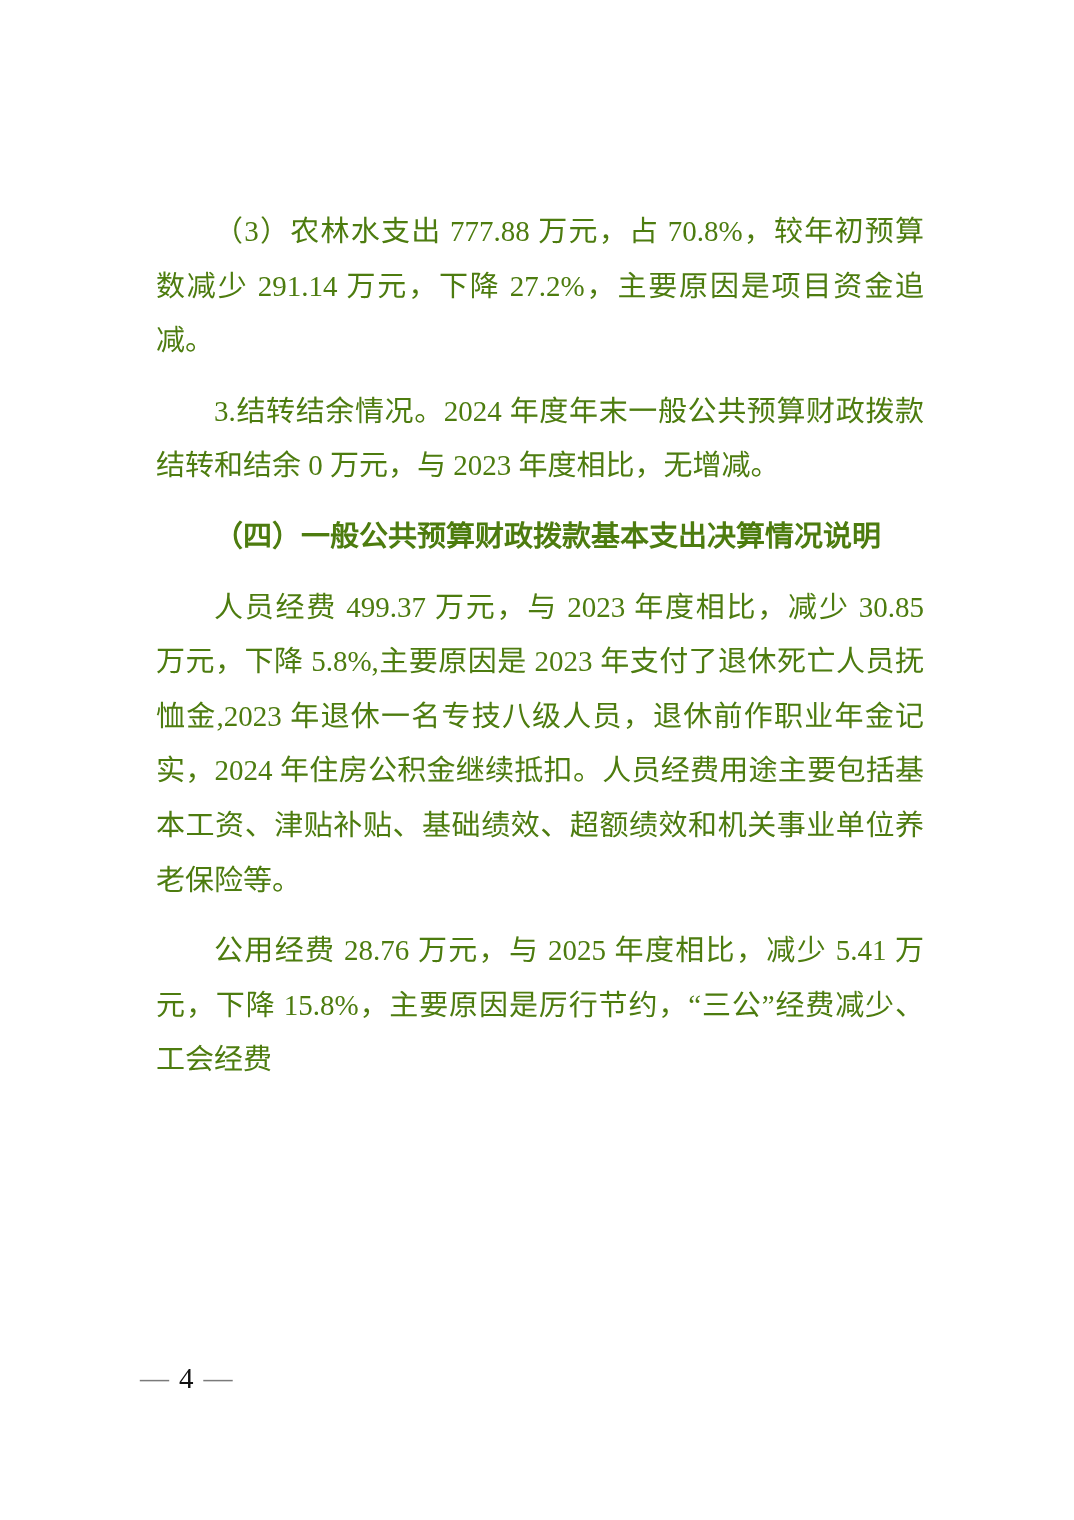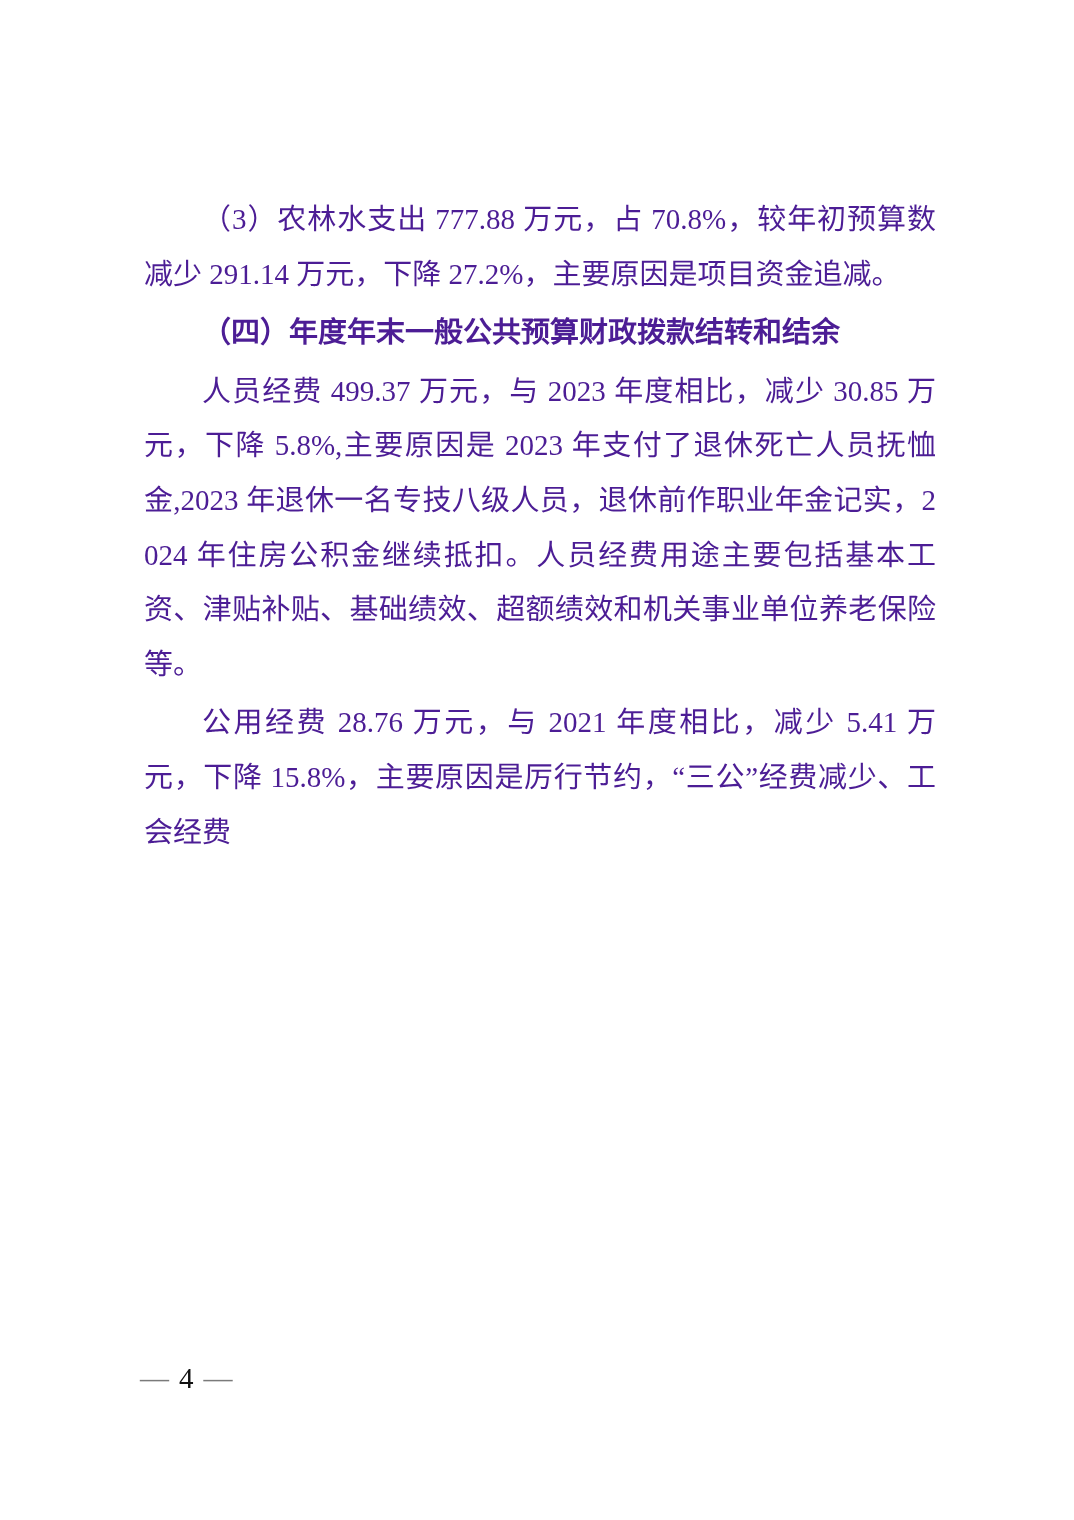--- a/index.html
+++ b/index.html
@@ -16,28 +16,28 @@
     font-family: "Liberation Serif", "DejaVu Serif", serif;
     color: #1d1d1d;
   }
   .content {
     position: absolute;
     left: 140px;
     top: 188px;
     width: 800px;
   }
   .para {
-    margin: 4px;
+    margin: 16px;
     font-size: 29px;
     line-height: 54.6px;
     text-indent: 2em;
     text-align: justify;
     text-justify: inter-ideograph;
     word-break: break-all;
-    color: #4c1d95;
+    color: #4d7c0f;
   }
   .para.heading {
     font-weight: bold;
   }
   .footer {
     position: absolute;
     left: 140px;
     top: 1358px;
     font-size: 29px;
     line-height: 40px;
@@ -55,26 +55,27 @@
 </head>
 <body>
 
 <div class="page">
 
   <div class="content">
     <p class="para">（3）农林水支出 777.88 万元，占 70.8%，较年初预算数减少 291.14 万元，下降 27.2%，主要原因是项目资金追减。</p>
 
 
 
+    <p class="para">3.结转结余情况。2024 年度年末一般公共预算财政拨款结转和结余 0 万元，与 2023 年度相比，无增减。</p>
 
-    <p class="para heading">（四）年度年末一般公共预算财政拨款结转和结余</p>
+    <p class="para heading">（四）一般公共预算财政拨款基本支出决算情况说明</p>
 
 
     <p class="para">人员经费 499.37 万元，与 2023 年度相比，减少 30.85 万元，下降 5.8%,主要原因是 2023 年支付了退休死亡人员抚恤金,2023 年退休一名专技八级人员，退休前作职业年金记实，2024 年住房公积金继续抵扣。人员经费用途主要包括基本工资、津贴补贴、基础绩效、超额绩效和机关事业单位养老保险等。</p>
 
-    <p class="para">公用经费 28.76 万元，与 2021 年度相比，减少 5.41 万元，下降 15.8%，主要原因是厉行节约，“三公”经费减少、工会经费</p>
+    <p class="para">公用经费 28.76 万元，与 2025 年度相比，减少 5.41 万元，下降 15.8%，主要原因是厉行节约，“三公”经费减少、工会经费</p>
   </div>
 
   <div class="footer">
     <span class="dash">—</span><span class="pagenum">4</span><span class="dash">—</span>
   </div>
 
 </div>
 
 </body></html>

